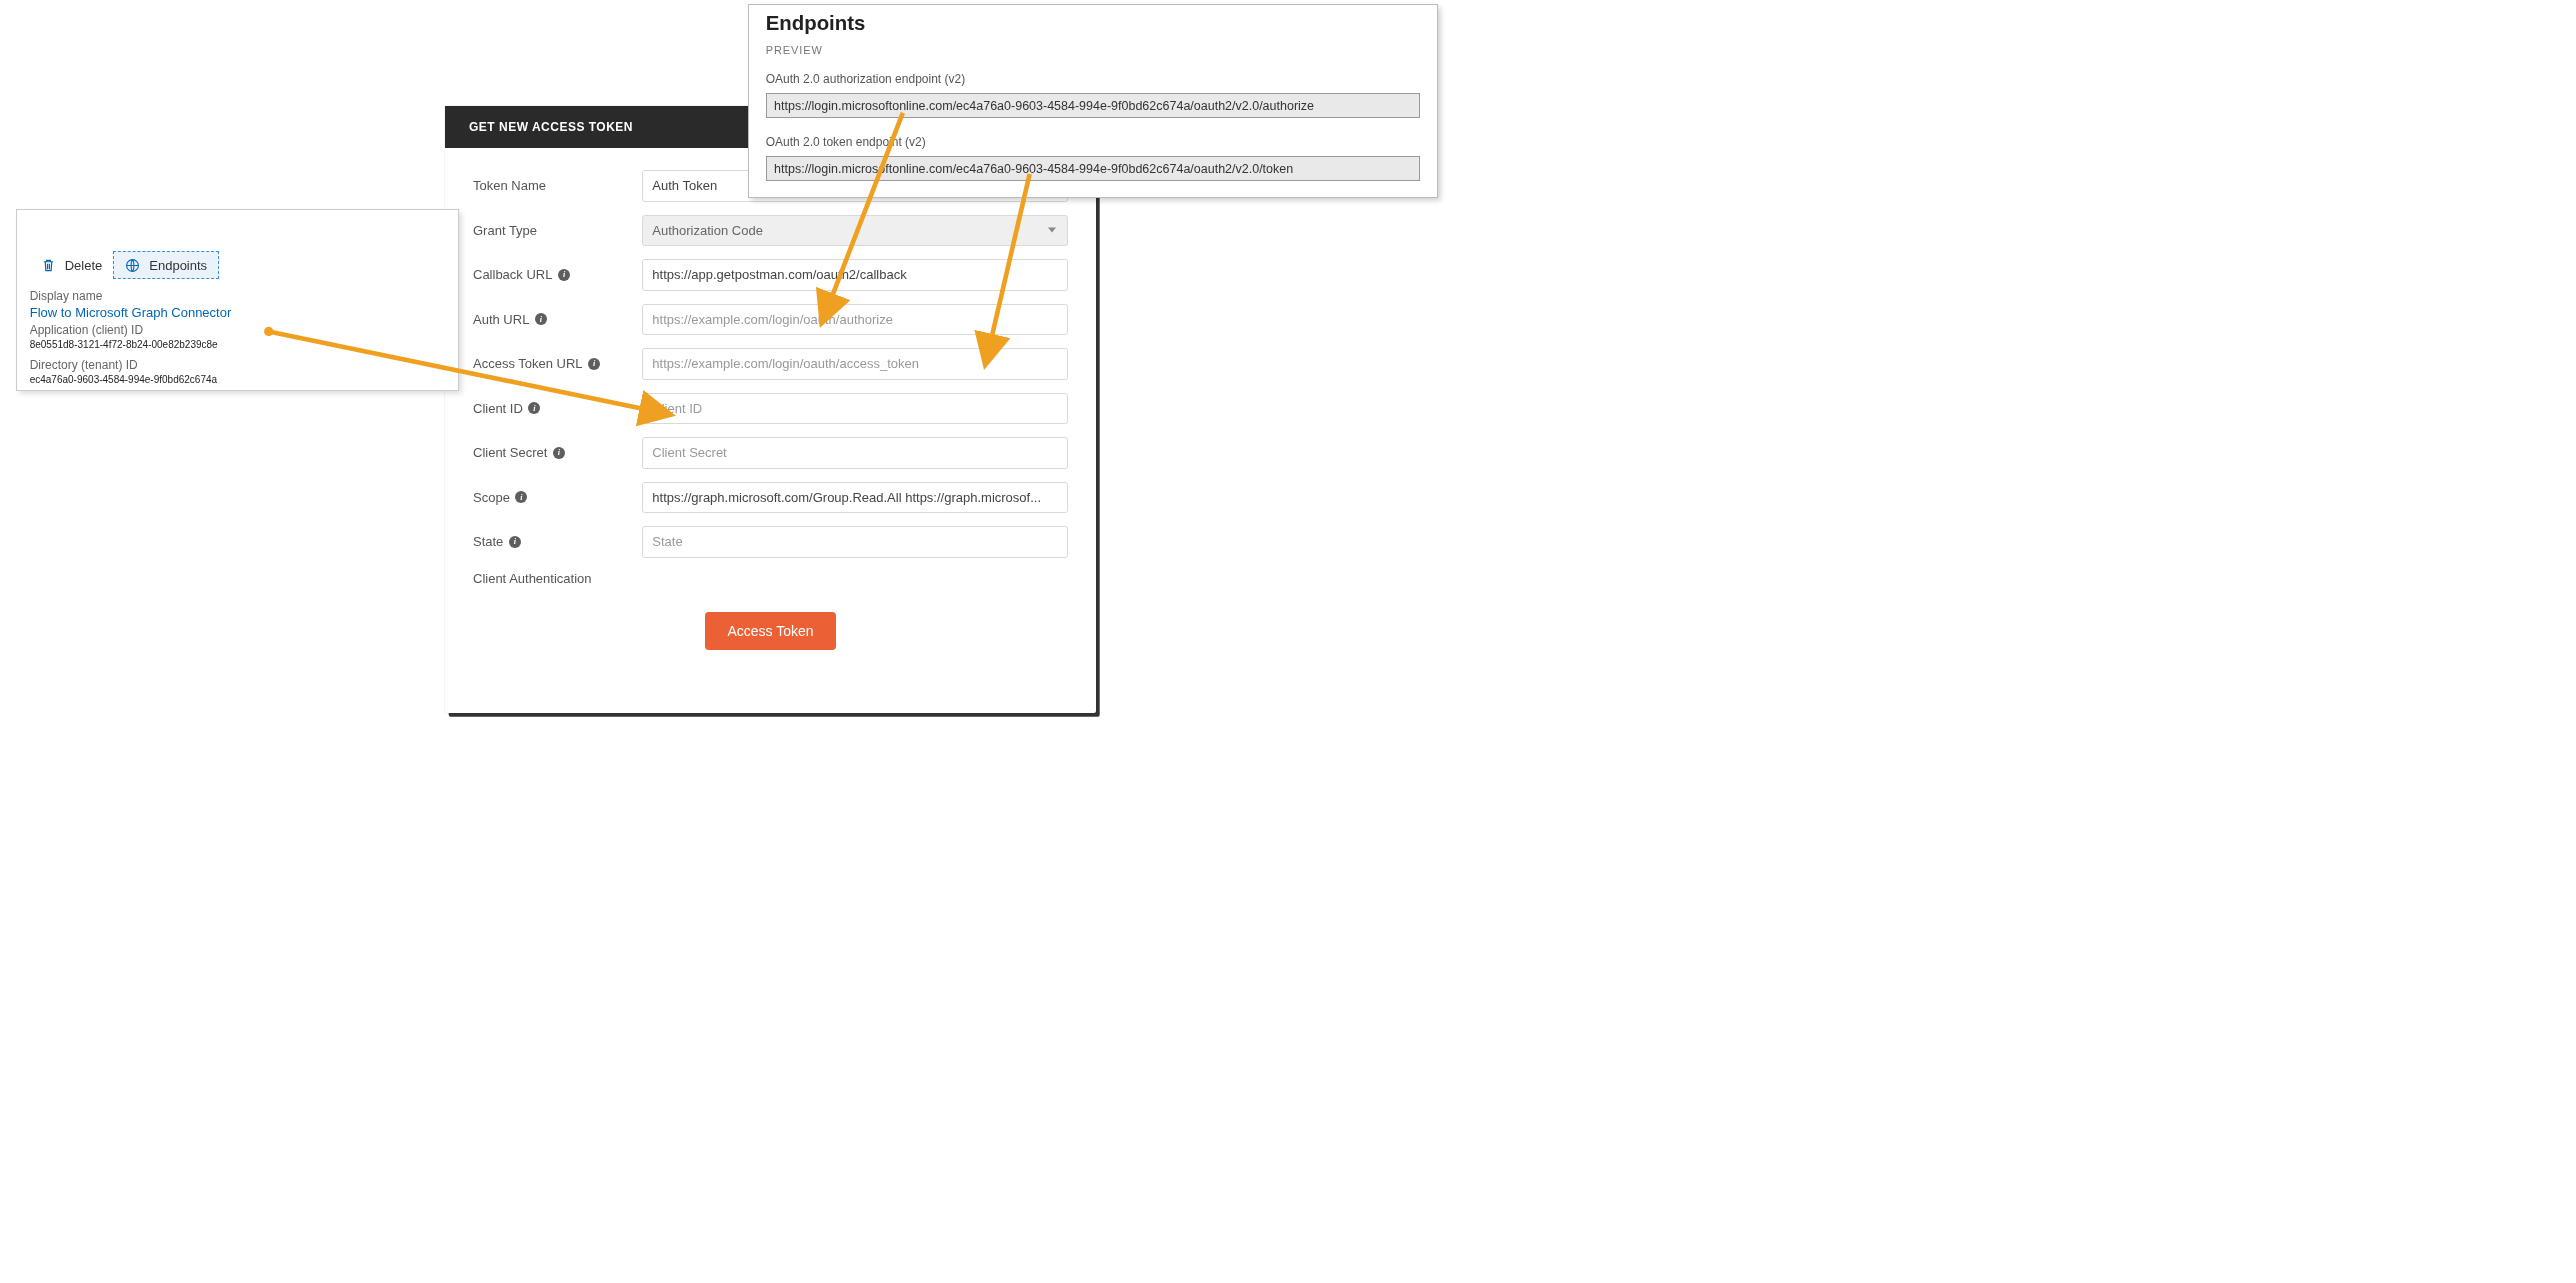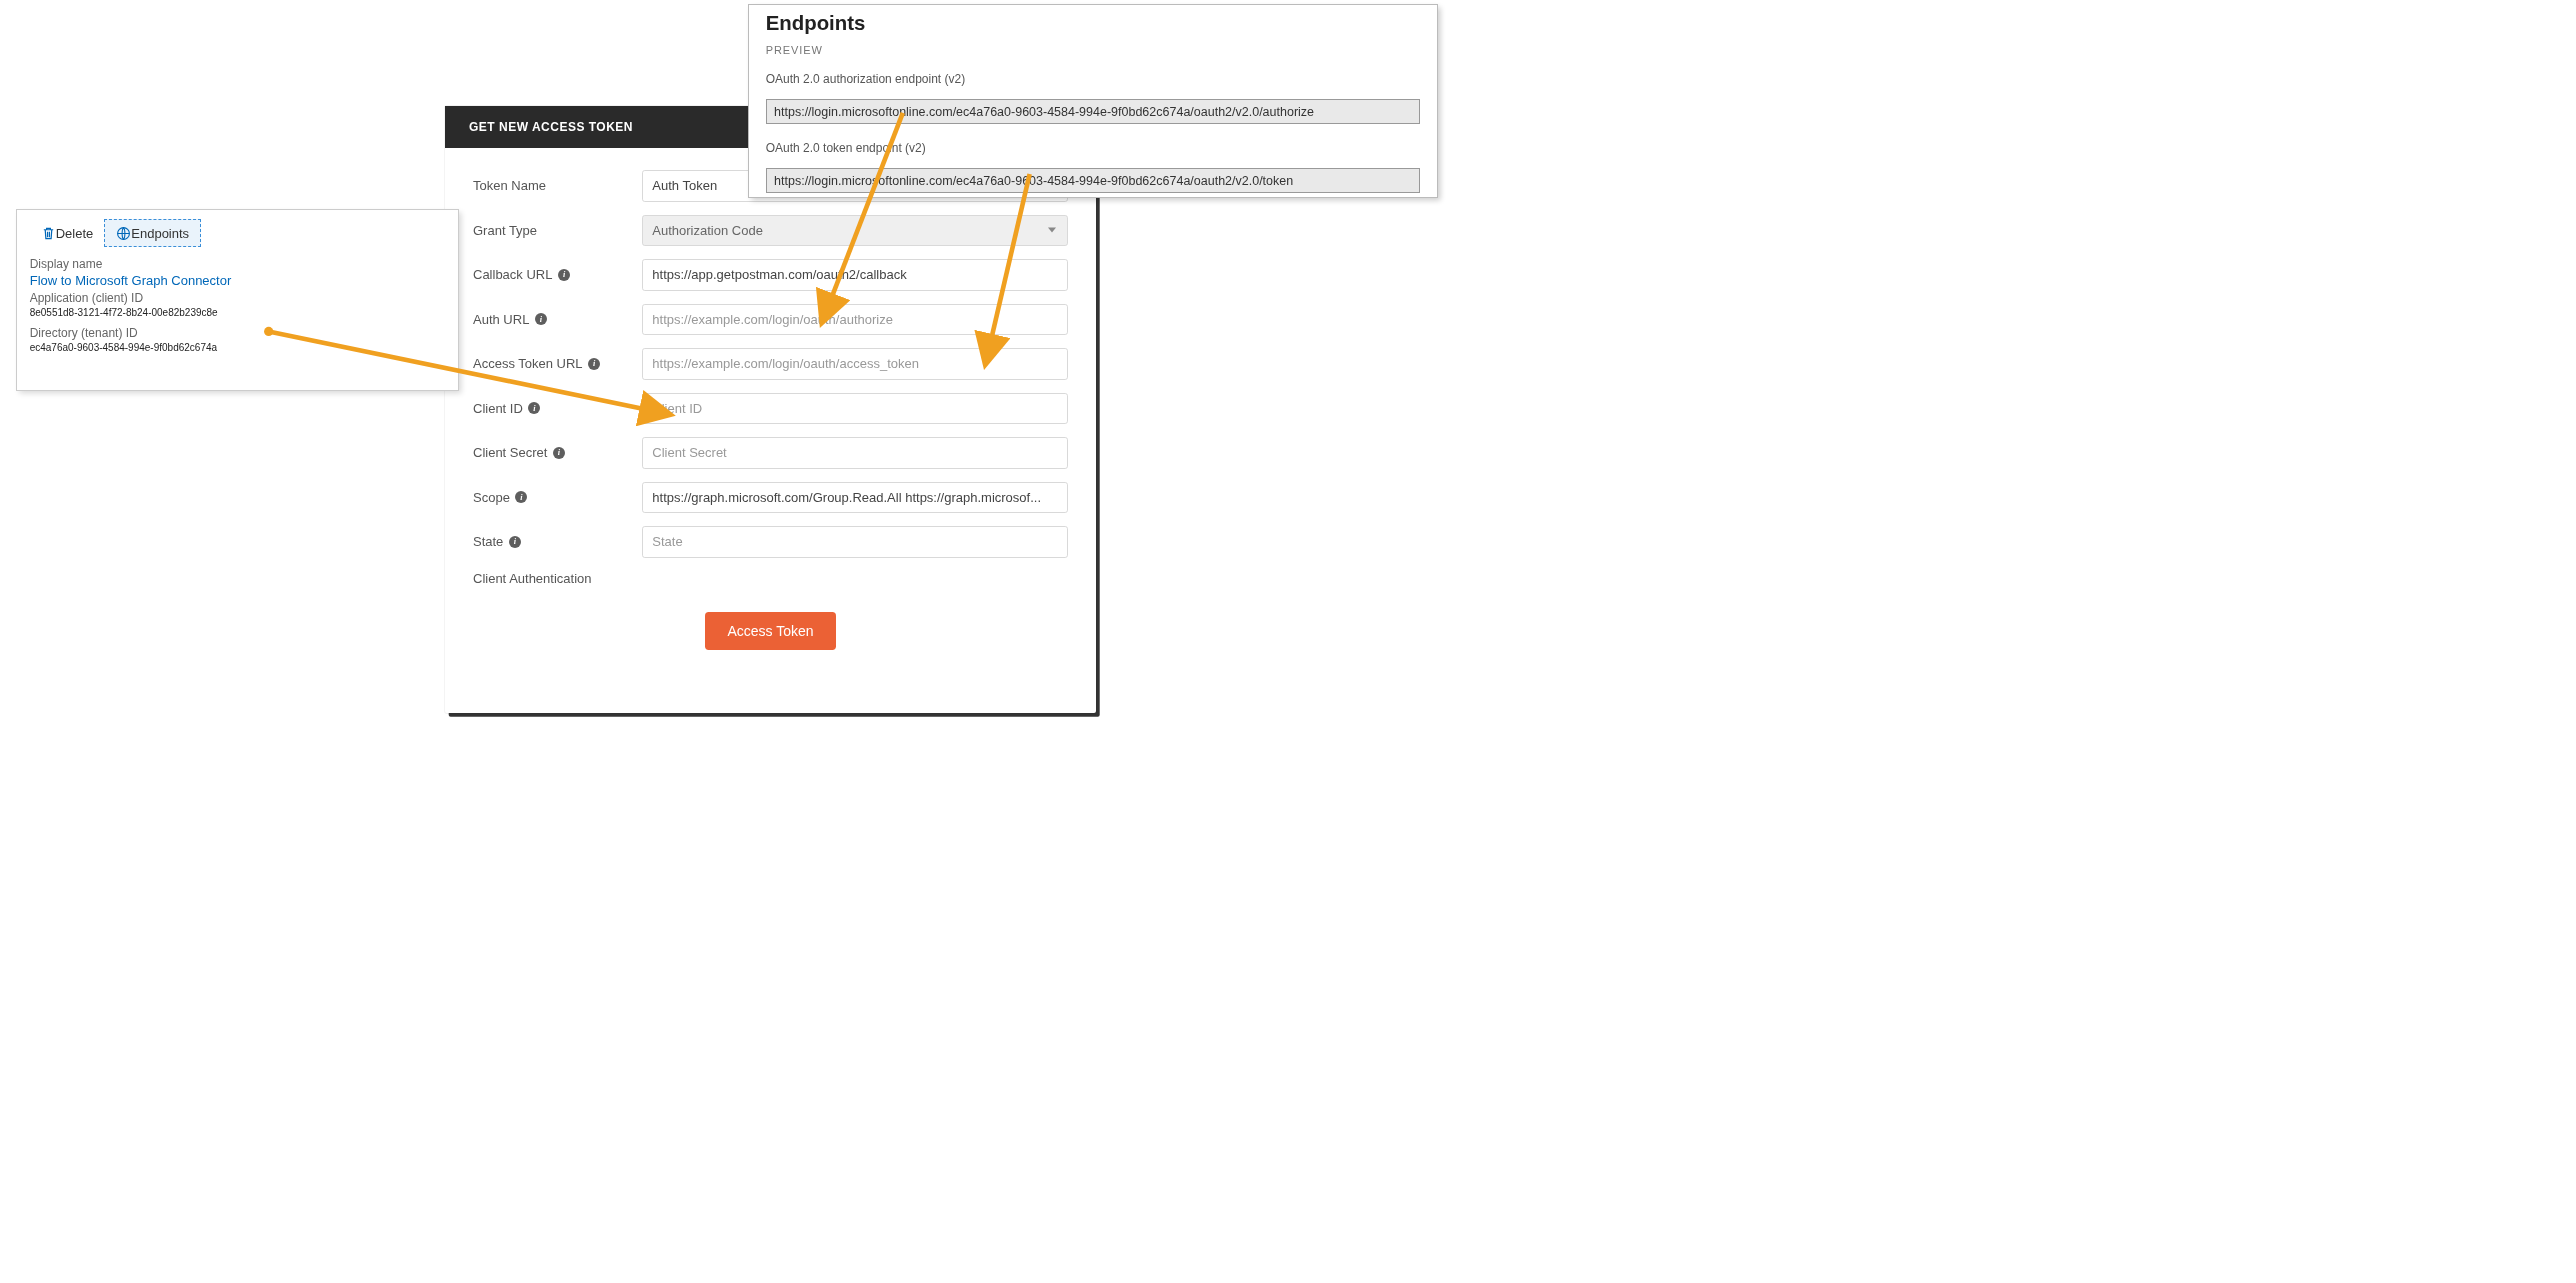--- a/index.html
+++ b/index.html
@@ -116,25 +116,26 @@
     font-size: 13px;
   }
   .toolbar {
     display: flex;
     gap: 0;
     margin-bottom: 9.3px;
   }
   .tool-btn {
     display: inline-flex;
     align-items: center;
-    gap: 0;
+    gap: 9px;
     padding: 5.6px 11px;
     font-size: 13px;
     color: #333;
     cursor: pointer;
+    margin-top: 32px;
   }
   .tool-btn.endpoints {
     border: 0.9px dashed #3a8ed8;
     background: #eaf3fb;
   }
   .trash-icon, .globe-icon {
     width: 15px; height: 15px;
     display: inline-block;
   }
   .azure-label { color: #666; font-size: 12px; margin-top: 3.7px; }
@@ -148,21 +149,21 @@
     width: 690px; height: 194px;
     border: 0.9px solid #bbb;
     background: #fff;
     box-shadow: 2.8px 2.8px 5.6px rgba(0,0,0,.2);
     padding: 7.4px 16.7px 13px 16.7px;
   }
   .ep-title { font-size: 20.4px; font-weight: 700; color: #222; line-height: 1.1; }
   .ep-sub   { font-size: 11px; letter-spacing: 0.9px; color: #777; margin-top: 9px; }
   .ep-label { font-size: 12px; color: #555; margin-top: 16.7px; }
   .ep-box   {
-    margin-top: 13px;
+    margin-top: 7px;
     border: 0.9px solid #999;
     background: #e9e9e9;
     padding: 4.6px 7.4px;
     font-size: 12.5px;
     color: #333;
     white-space: nowrap;
     overflow: hidden;
   }
 
   

